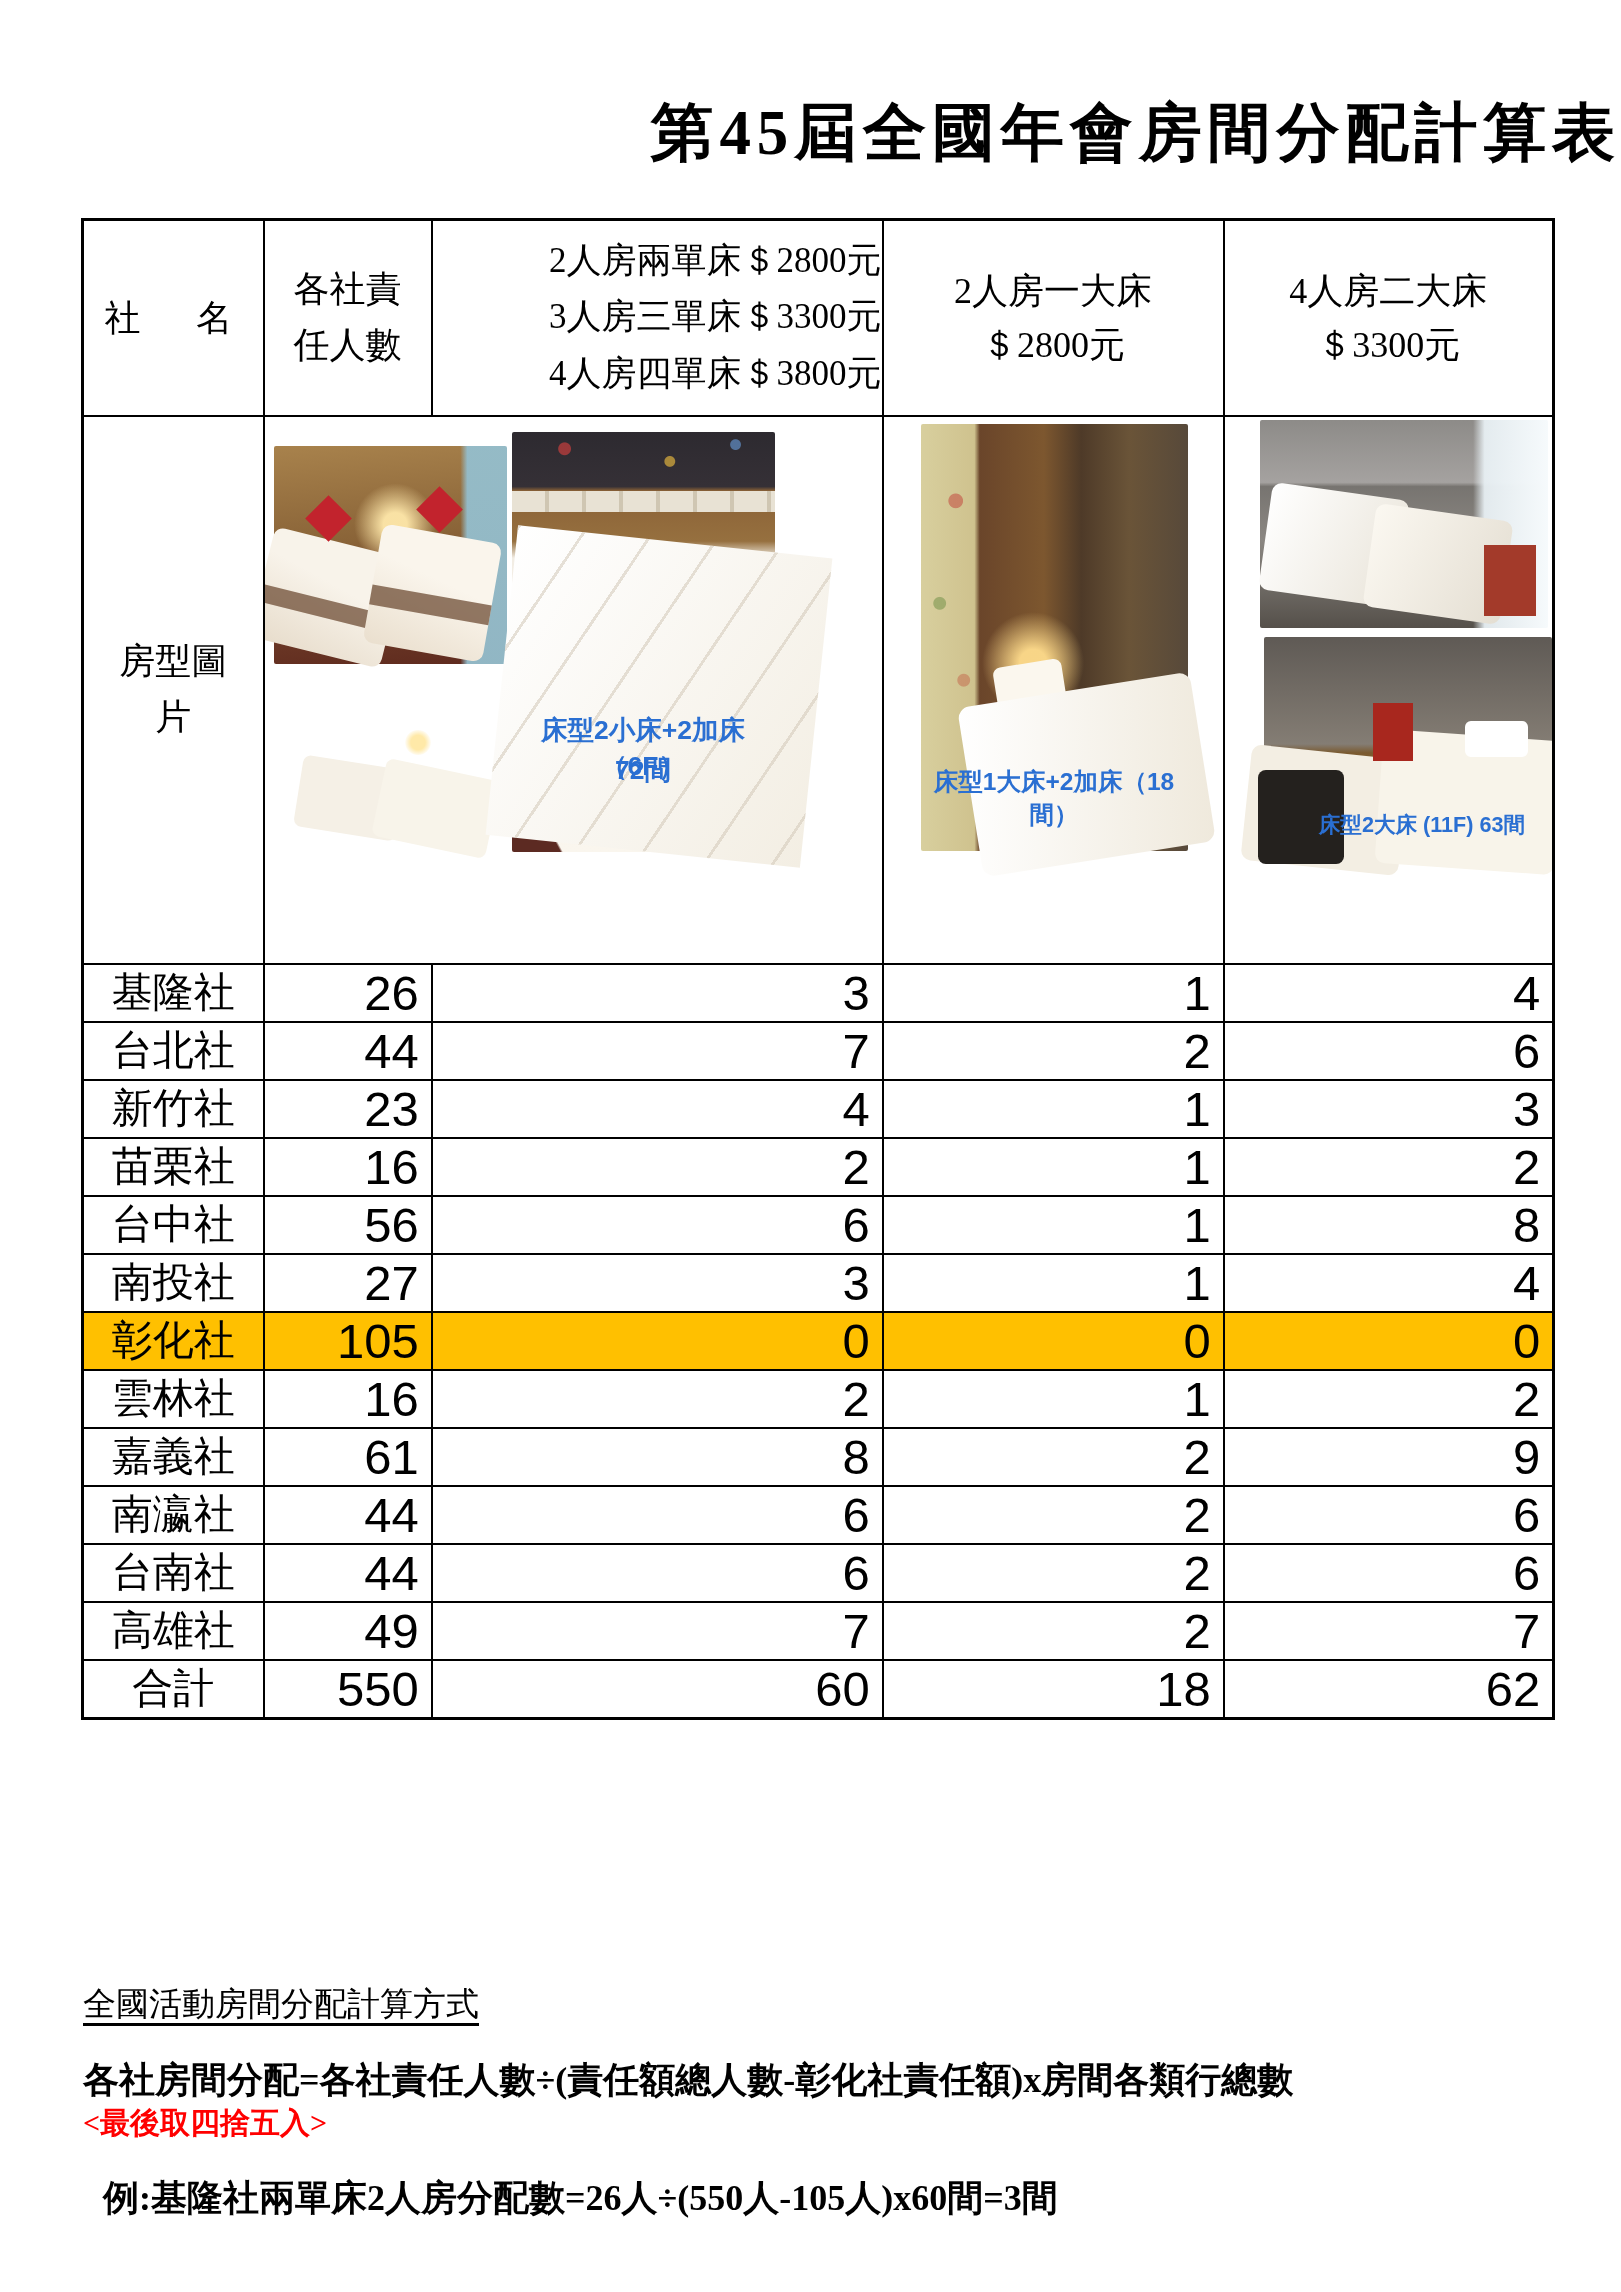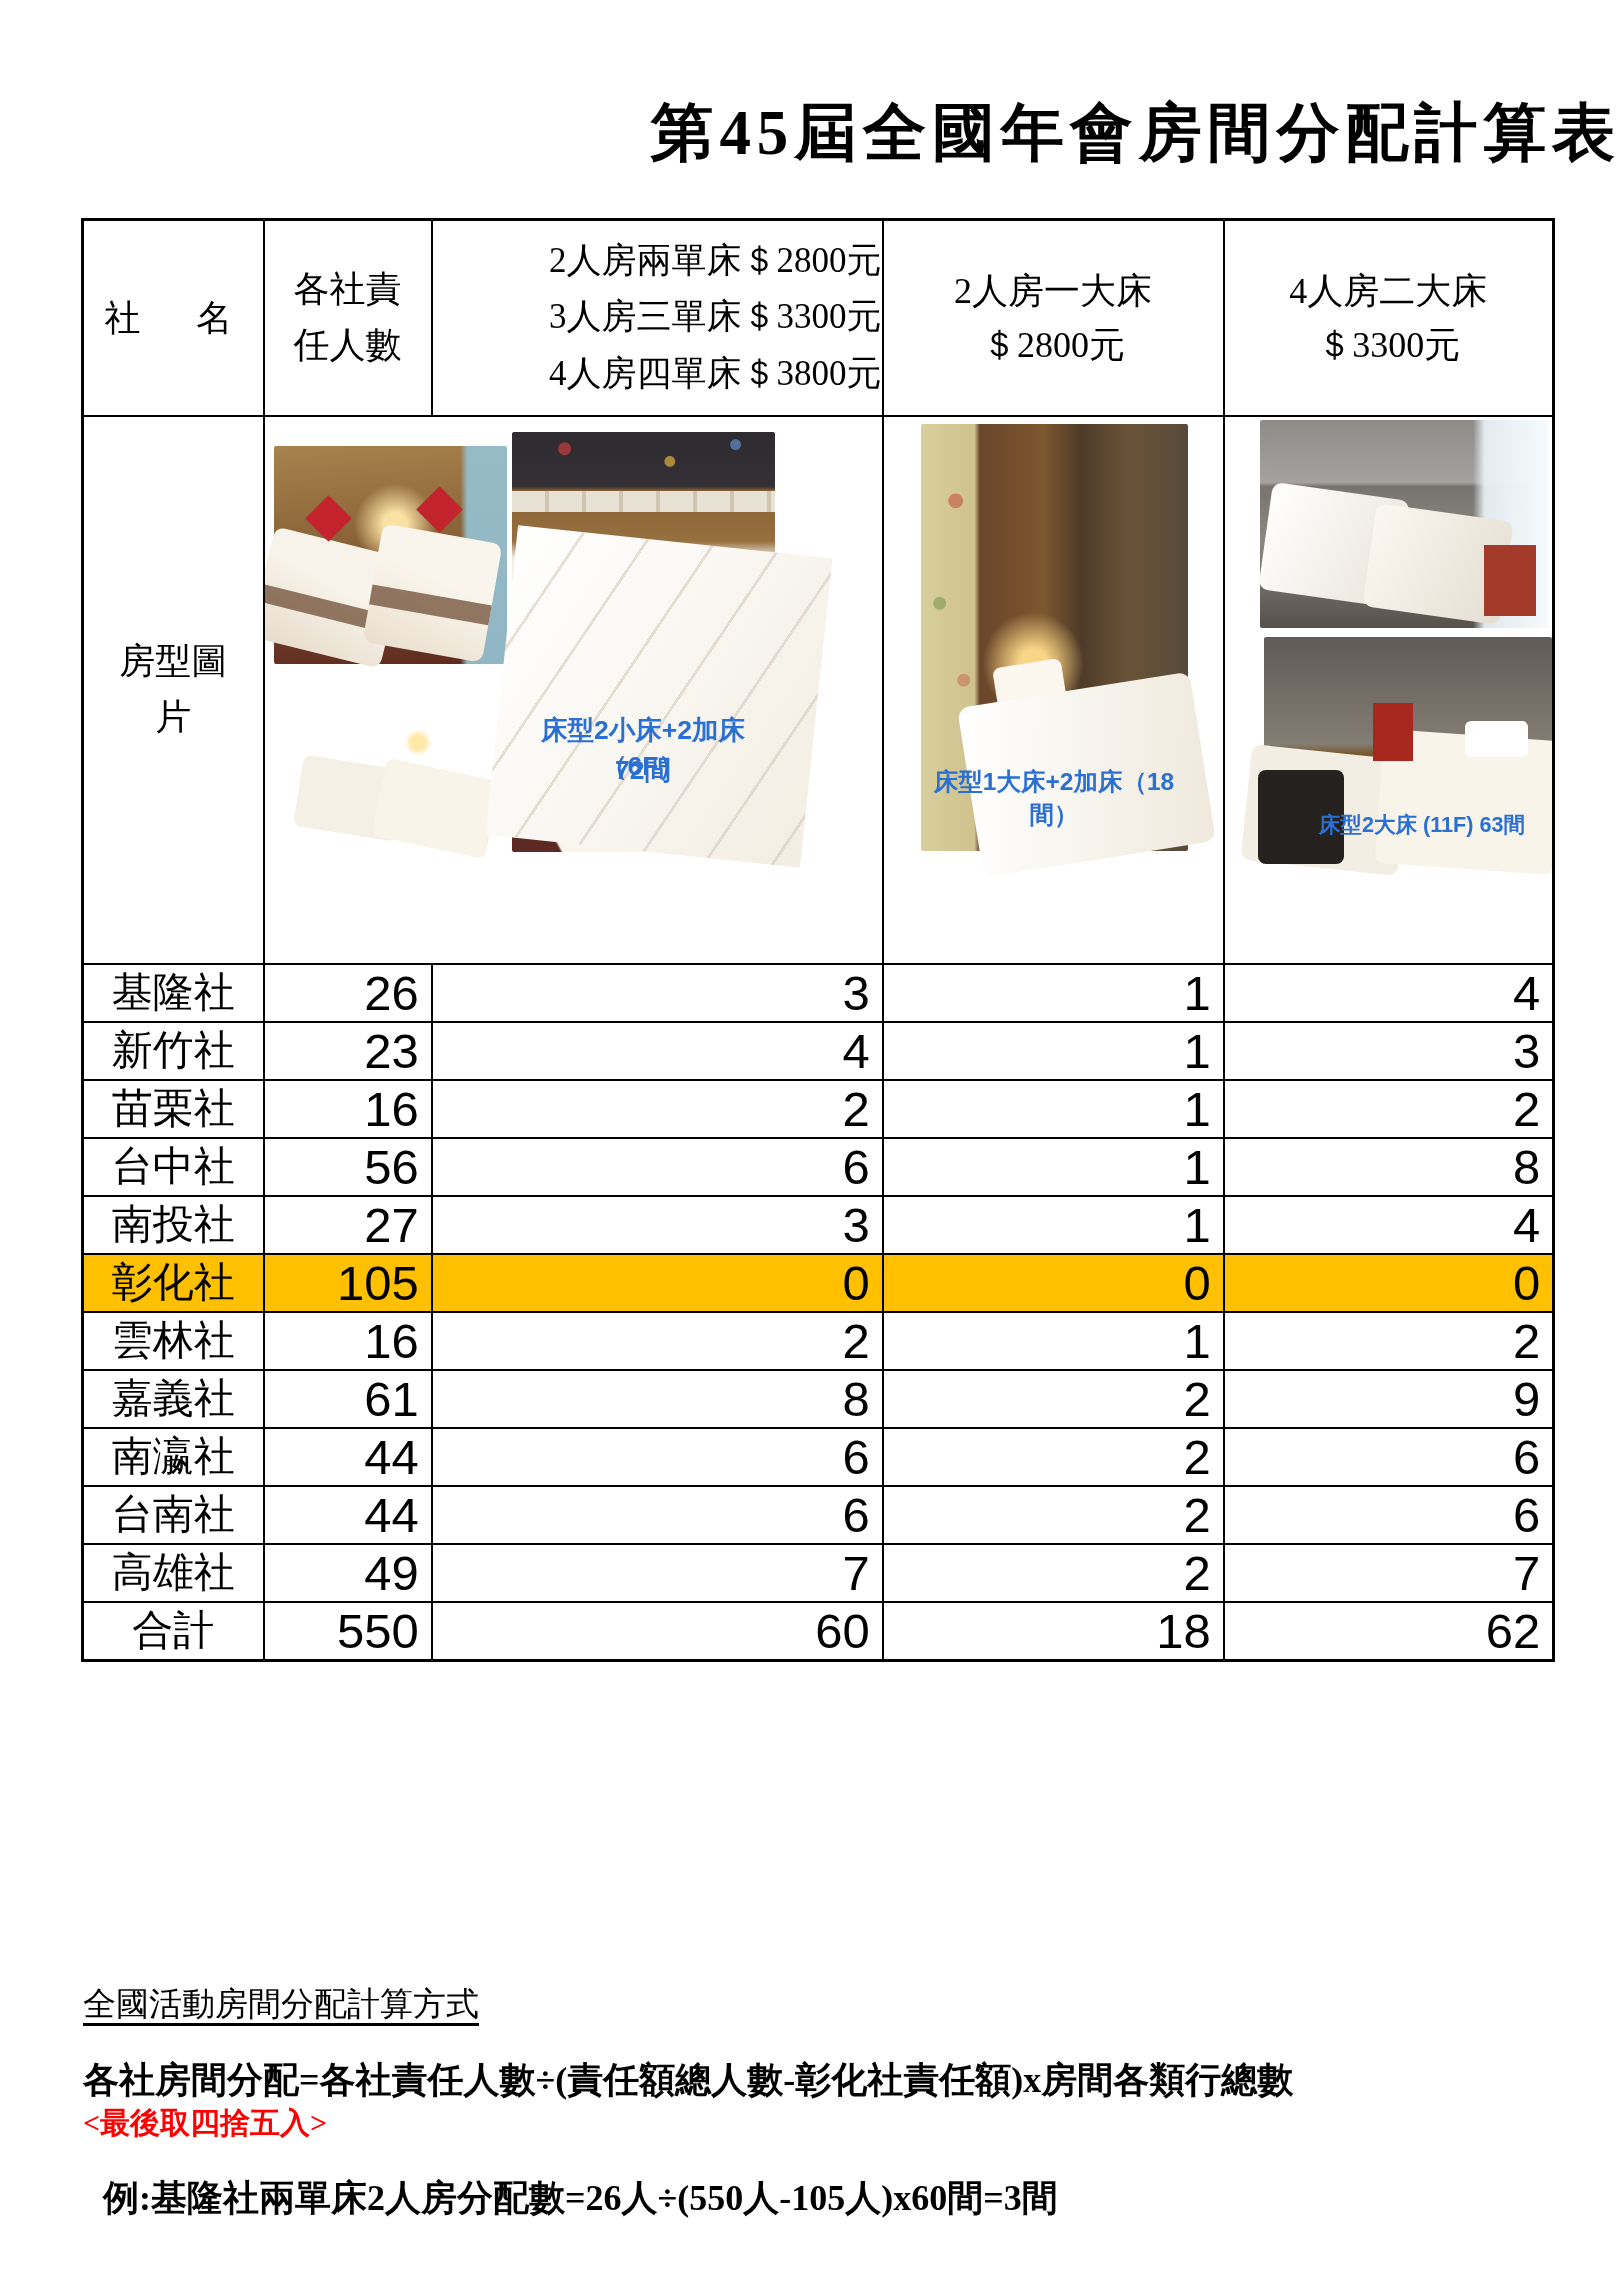--- a/index.html
+++ b/index.html
@@ -226,20 +226,27 @@
   </tr>
 
   <tr class="drow">
     <td class="cname">基隆社</td>
     <td class="cnum">26</td>
     <td class="cnum">3</td>
     <td class="cnum">1</td>
     <td class="cnum">4</td>
   </tr>
   <tr class="drow">
+    <td class="cname">台北社</td>
+    <td class="cnum">44</td>
+    <td class="cnum">7</td>
+    <td class="cnum">2</td>
+    <td class="cnum">6</td>
+  </tr>
+  <tr class="drow">
     <td class="cname">新竹社</td>
     <td class="cnum">23</td>
     <td class="cnum">4</td>
     <td class="cnum">1</td>
     <td class="cnum">3</td>
   </tr>
   <tr class="drow">
     <td class="cname">苗栗社</td>
     <td class="cnum">16</td>
     <td class="cnum">2</td>

